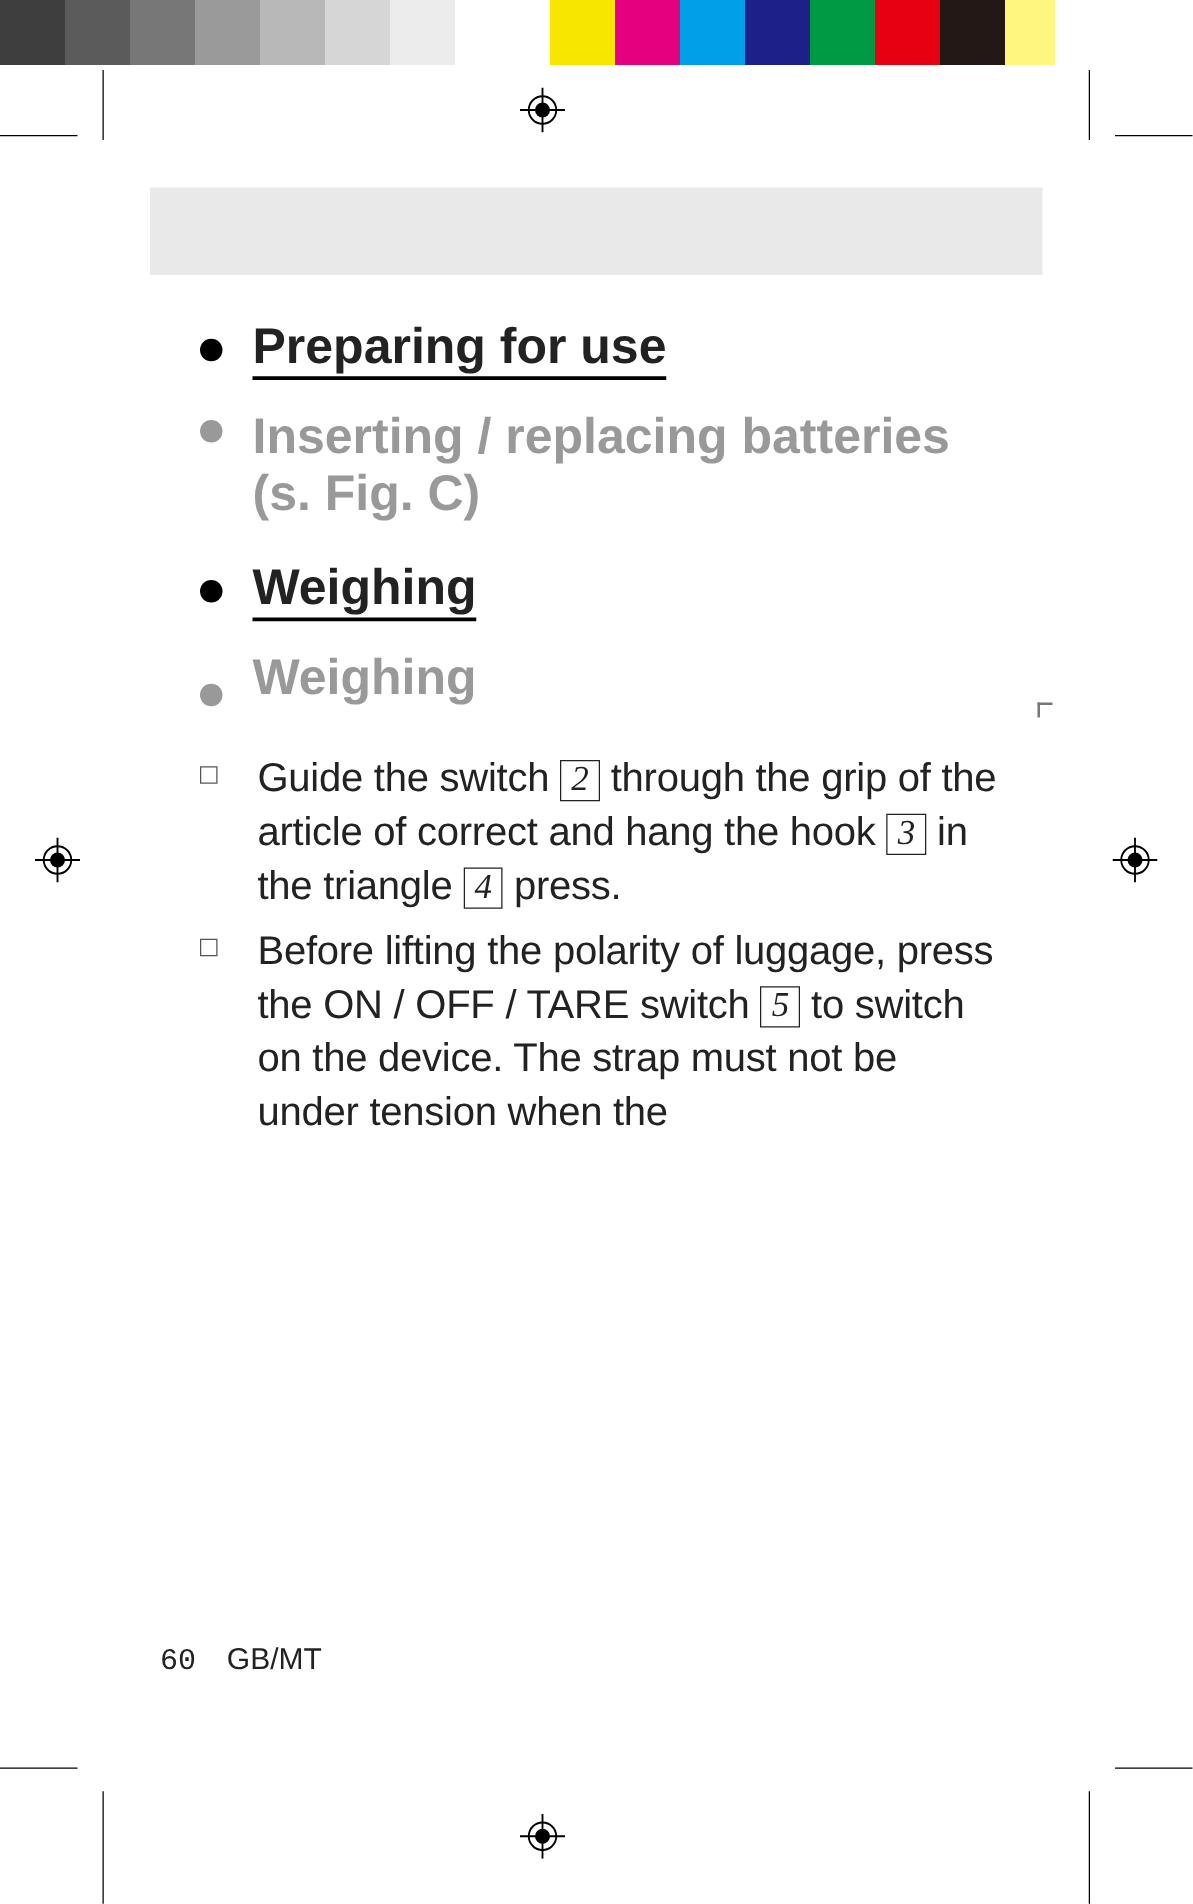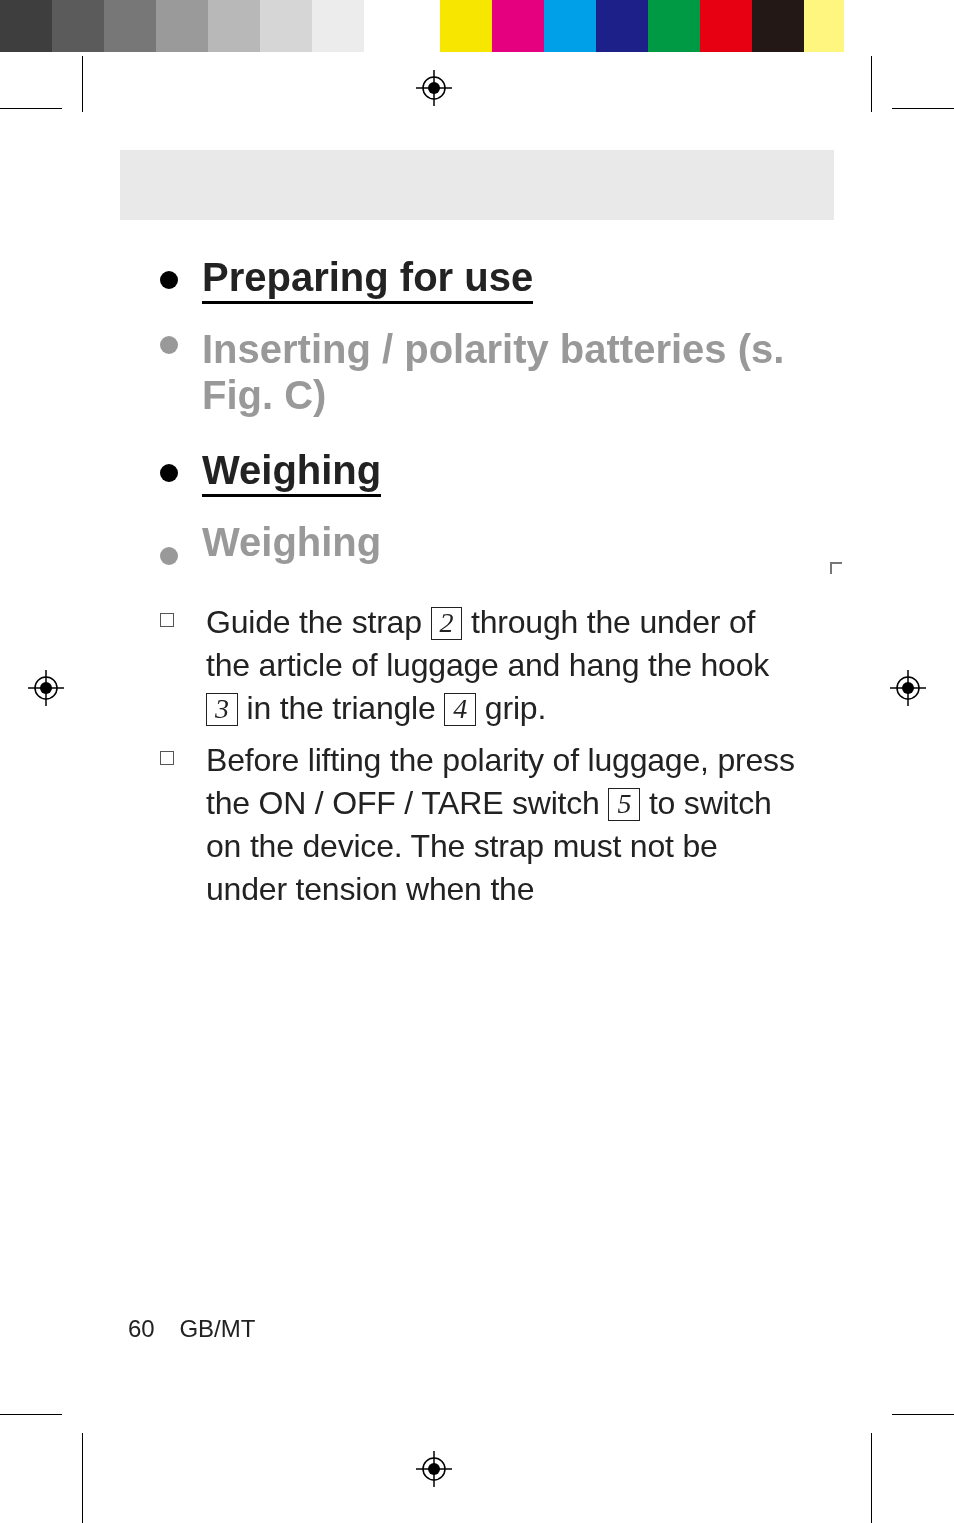--- a/index.html
+++ b/index.html
@@ -32,21 +32,21 @@
   .para .bold { font-weight: 900; }
 
   .list { margin-top: 10px; }
   .li { display: flex; margin-bottom: 8px; }
   .li .sq { width: 14px; height: 14px; border: 1.5px solid #555; margin-right: 32px; margin-top: 12px; flex-shrink: 0; }
   .li .txt { font-size: 32px; line-height: 1.35; flex: 1; letter-spacing: -0.2px; }
 
   .ref { display: inline-block; border: 1.5px solid #222; padding: 0 8px; font-family: 'Times New Roman', serif; font-style: italic; font-size: 28px; line-height: 1.1; vertical-align: baseline; position: relative; top: -1px; }
 
   .footer { position: absolute; left: 128px; bottom: 180px; font-size: 24px; }
-  .footer .pg { margin-right: 18px; }
+  .footer .pg { margin-right: 18px; font-family: Liberation Mono, monospace; }
 
 </style>
 </head>
 <body>
 
 <div class="colorbar" id="colorbar">
     <div class="sw" style="background: rgb(62, 62, 62); width: 52px;"></div>
     <div class="sw" style="background: rgb(91, 91, 91); width: 52px;"></div>
     <div class="sw" style="background: rgb(119, 119, 119); width: 52px;"></div>
     <div class="sw" style="background: rgb(154, 154, 154); width: 52px;"></div>
@@ -121,39 +121,39 @@
 
 <div class="content">
 
   <div class="h1wrap">
     <div class="dot"></div>
     <div class="h1">Preparing for use</div>
   </div>
 
   <div class="h2wrap">
     <div class="dot"></div>
-    <div class="h2">Inserting / polarity batteries (s. Fig. C)</div>
+    <div class="h2">Inserting / replacing batteries (s. Fig. C)</div>
   </div>
 
 
   <div class="h1wrap">
     <div class="dot"></div>
     <div class="h1">Weighing</div>
   </div>
 
   <div class="h2wrap" style="margin-bottom:36px;align-items:flex-end;">
     <div class="dot"></div>
     <div class="h2">Weighing</div>
   </div>
 
   <div class="list">
     <div class="li">
       <div class="sq"></div>
       <div class="txt">
-        <span>Guide the strap </span><span class="ref">2</span><span> through the under of the article of luggage and hang the hook </span><span class="ref">3</span><span> in the triangle </span><span class="ref">4</span><span> grip.</span>
+        <span>Guide the switch </span><span class="ref">2</span><span> through the grip of the article of correct and hang the hook </span><span class="ref">3</span><span> in the triangle </span><span class="ref">4</span><span> press.</span>
       </div>
     </div>
     <div class="li">
       <div class="sq"></div>
       <div class="txt">
         <span>Before lifting the polarity of luggage, press the ON / OFF / TARE switch </span><span class="ref">5</span><span> to switch on the device. The strap must not be under tension when the</span>
       </div>
     </div>
   </div>
 

